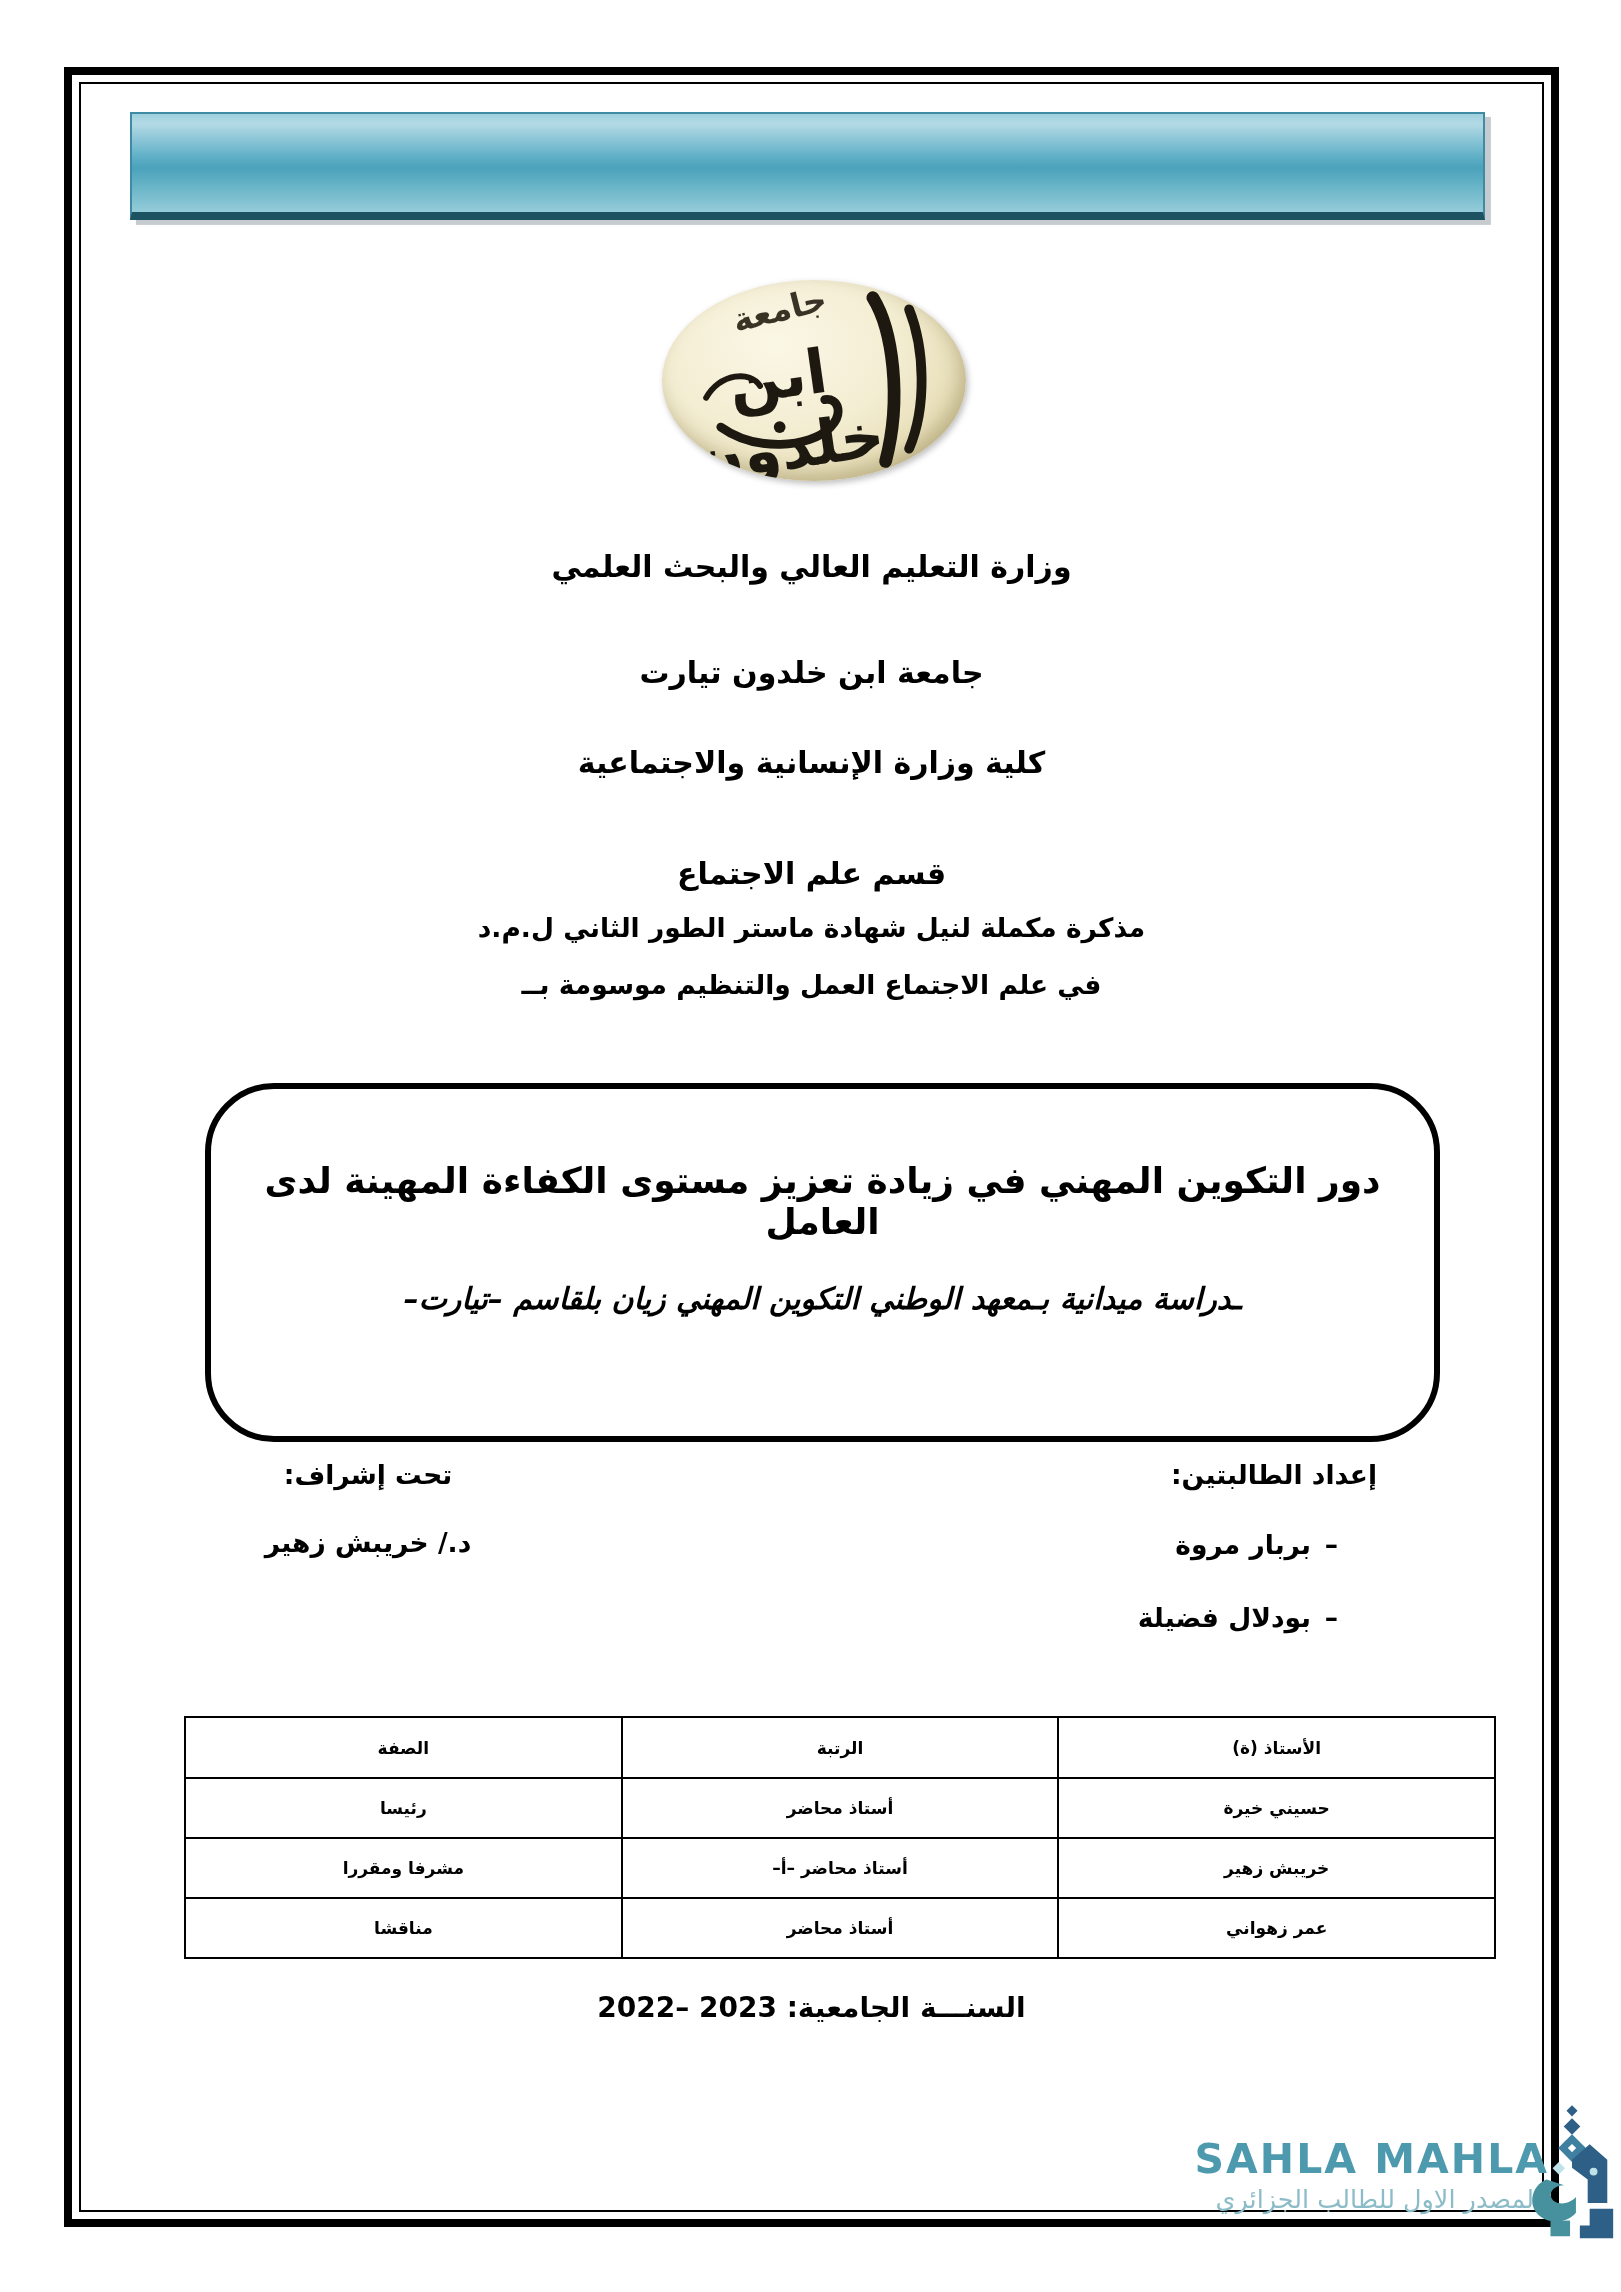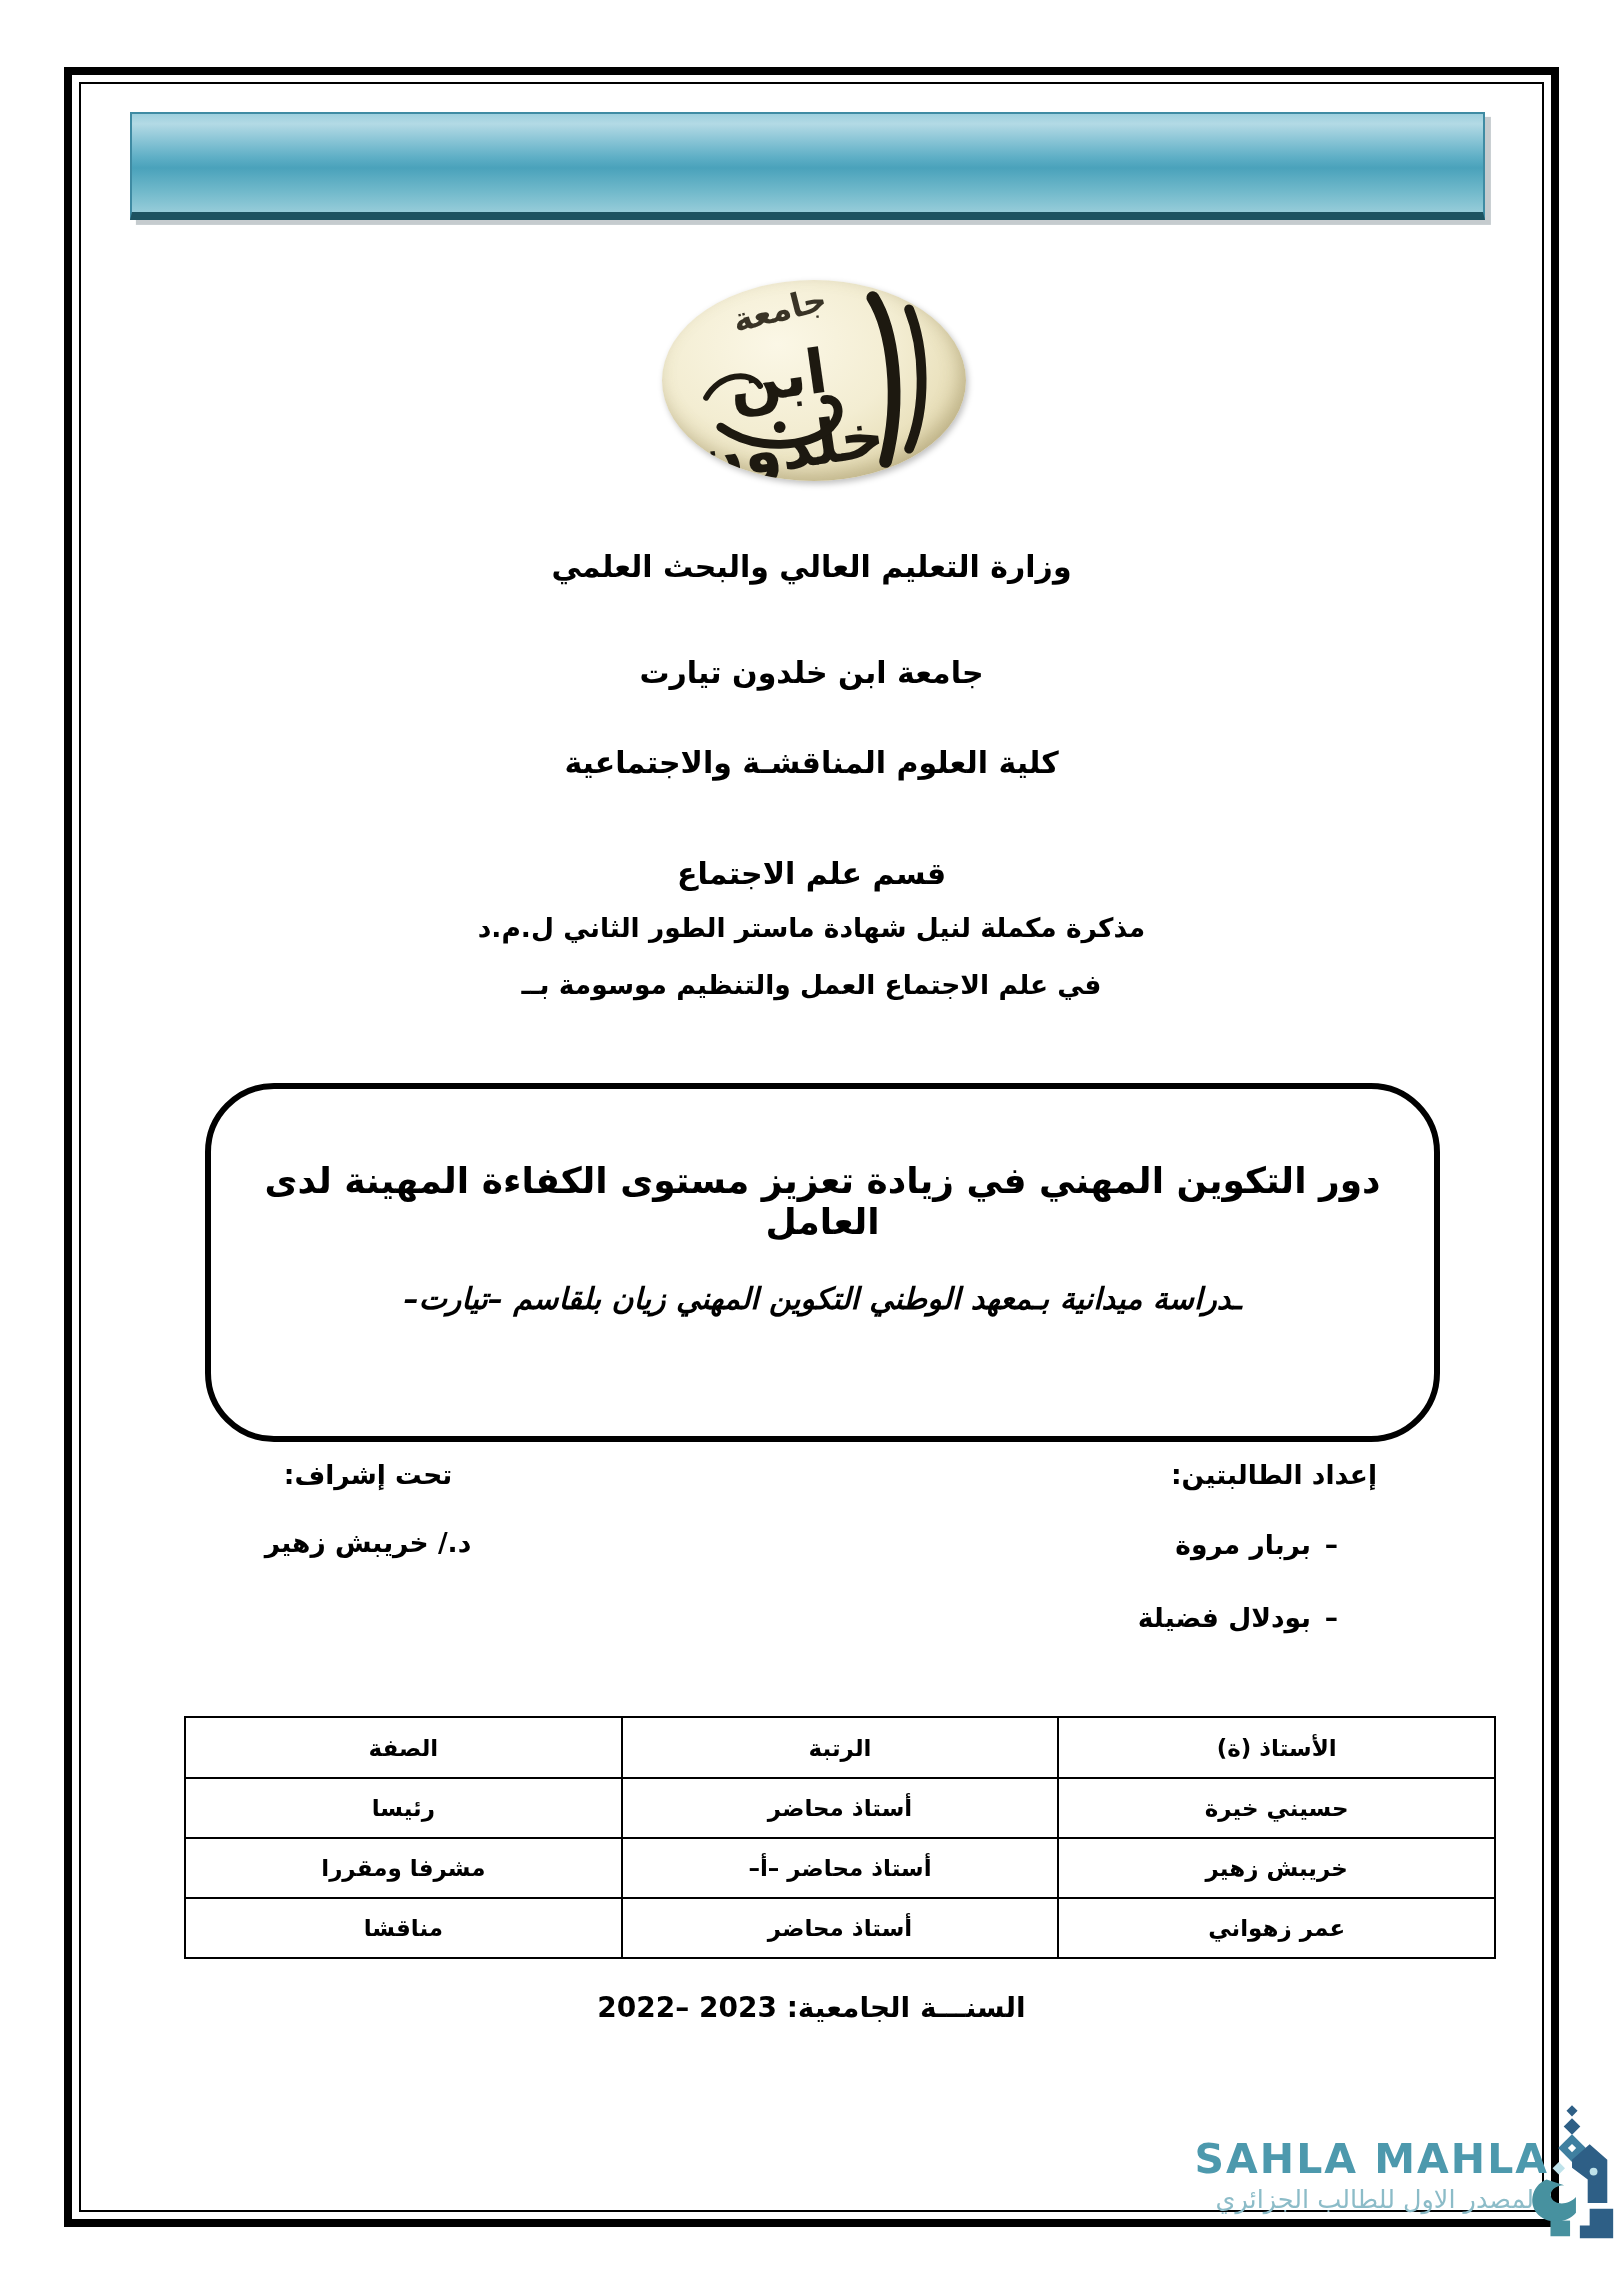--- a/index.html
+++ b/index.html
@@ -67,21 +67,21 @@
   .sup-name{position:absolute;left:147px;top:1460px;width:314px;text-align:center;font-size:26.5px;font-weight:bold;direction:rtl;}
 
   
   .committee-heading{position:absolute;left:0;width:100%;top:1598px;text-align:center;font-size:28px;font-weight:bold;direction:rtl;}
   table.committee{
     position:absolute;left:120px;top:1649px;width:1312px;height:240px;
     border-collapse:collapse;direction:rtl;table-layout:fixed;
   }
   table.committee td{
     border:2.9px solid #000;text-align:center;vertical-align:middle;
-    font-size:23px;font-weight:bold;padding:0;
+    font-size:17px;font-weight:bold;padding:0;
   }
 
   .year-line{position:absolute;left:0;width:100%;top:1924px;text-align:center;font-size:28px;font-weight:bold;direction:rtl;}
 
   
   .brand-wordmark{
     position:absolute;left:1137px;top:2135px;width:412px;text-align:right;
     font-size:41px;font-weight:bold;color:#4d99ad;letter-spacing:2px;z-index:5;
     font-family:"DejaVu Sans",sans-serif;
   }
@@ -105,21 +105,21 @@
       <path d="M215 18 C 235 50, 245 120, 228 185" stroke="#1d1910" stroke-width="13" fill="none" stroke-linecap="round"></path>
       <path d="M252 30 C 268 70, 270 130, 252 172" stroke="#1d1910" stroke-width="10" fill="none" stroke-linecap="round"></path>
       <path d="M60 150 C 95 175, 150 172, 172 150 C 185 136, 180 120, 166 122" stroke="#1d1910" stroke-width="9" fill="none" stroke-linecap="round"></path>
       <circle cx="120" cy="150" r="6" fill="#1d1910"></circle>
       <path d="M45 120 C 60 95, 90 92, 100 108" stroke="#1d1910" stroke-width="6" fill="none" stroke-linecap="round"></path>
     </svg>
   </div>
 
   <div class="cline f31" style="top:482px">وزارة التعليم العالي والبحث العلمي</div>
   <div class="cline f31" style="top:588px">جامعة ابن خلدون تيارت</div>
-  <div class="cline f31" style="top:678px">كلية العلوم المناقشـة والاجتماعية</div>
+  <div class="cline f31" style="top:678px">كلية وزارة الإنسانية والاجتماعية</div>
   <div class="cline f31" style="top:789px">قسم علم الاجتماع</div>
   <div class="cline f27" style="top:845px">مذكرة مكملة لنيل شهادة ماستر الطور الثاني ل.م.د</div>
   <div class="cline f27" style="top:902px">في علم الاجتماع العمل والتنظيم موسومة بــ</div>
 
   <div class="title-box">
     <div class="thesis-title">دور التكوين المهني في زيادة تعزيز مستوى الكفاءة المهينة لدى العامل</div>
     <div class="thesis-subtitle">ـدراسة ميدانية بـمعهد الوطني التكوين المهني زيان بلقاسم –تيارت–</div>
   </div>
 
   <div class="prep-label">إعداد الطالبتين:</div>

